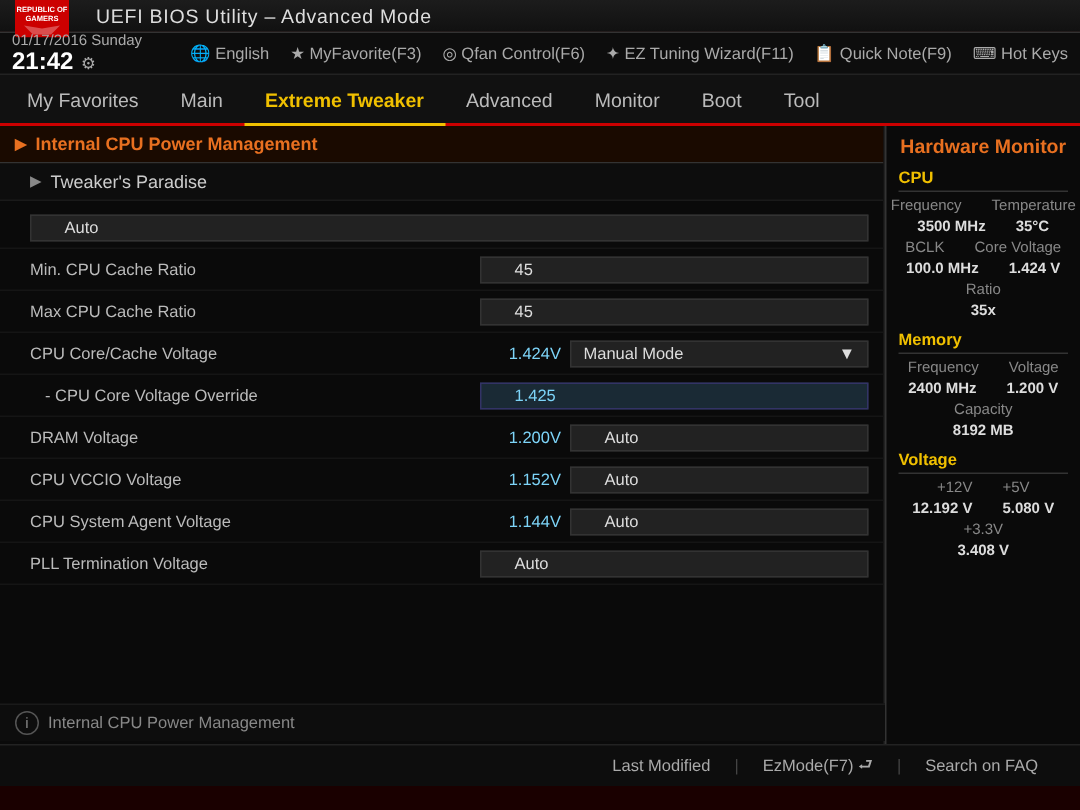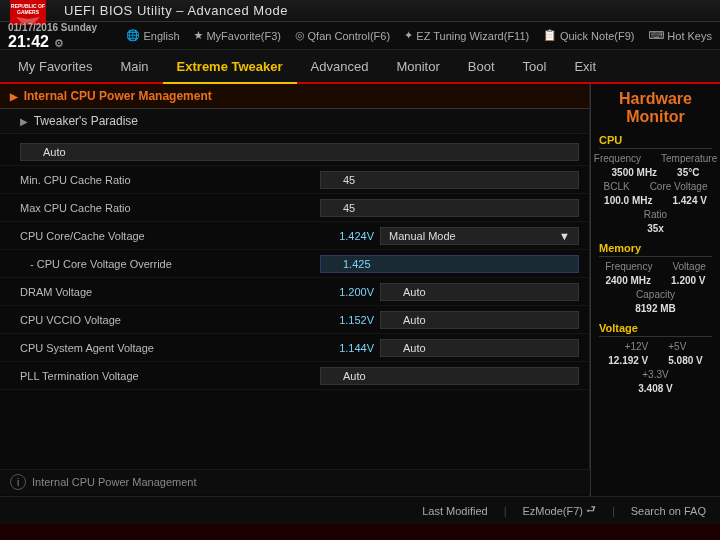--- a/index.html
+++ b/index.html
@@ -51,21 +51,21 @@
       color: #aaa;
       gap: 14px;
     }
     .toolbar-item {
       display: flex;
       align-items: center;
       gap: 3px;
       cursor: pointer;
       white-space: nowrap;
     }
-    .toolbar-date { color: #aaa; margin-right: 14px; font-size: 10px; font-weight: bold; }
+    .toolbar-date { color: #aaa; margin-right: 14px; font-size: 10px; }
     .toolbar-time { color: #fff; font-size: 16px; font-weight: bold; margin-right: 2px; }
 
     
     .nav-bar {
       background: #111;
       display: flex;
       align-items: stretch;
       height: 34px;
       border-bottom: 2px solid #c00;
       padding: 0 4px;
@@ -180,21 +180,21 @@
     
     .right-panel {
       width: 130px;
       background: #0a0a0a;
       border-left: 1px solid #333;
       padding: 6px 8px;
       overflow: hidden;
     }
     .hw-title {
       color: #e87020;
-      font-size: 16px;
+      font-size: 13px;
       font-weight: bold;
       margin-bottom: 8px;
       text-align: center;
     }
     .hw-section {
       margin-bottom: 8px;
     }
     .hw-section-label {
       color: #f0c000;
       font-size: 11px;
@@ -220,21 +220,21 @@
     }
 
     
     .status-bar {
       background: #0d0d0d;
       border-top: 1px solid #222;
       height: 28px;
       display: flex;
       align-items: center;
       justify-content: flex-end;
-      padding: 0 14px;
+      padding: 0 28px;
       gap: 16px;
       font-size: 11px;
       color: #888;
     }
     .status-separator {
       color: #444;
     }
     .status-item {
       cursor: pointer;
       color: #aaa;
@@ -315,21 +315,20 @@
 </div>
 
 <div class="nav-bar">
   <div class="nav-item">My Favorites</div>
   <div class="nav-item">Main</div>
   <div class="nav-item active">Extreme Tweaker</div>
   <div class="nav-item">Advanced</div>
   <div class="nav-item">Monitor</div>
   <div class="nav-item">Boot</div>
   <div class="nav-item">Tool</div>
-  <div class="nav-item">Exit</div>
 </div>
 
 <div class="main-layout">
 
   <div class="left-panel">
 
     <div class="section-header">
       <span class="arrow">▶</span>
       <span>Internal CPU Power Management</span>
     </div>

